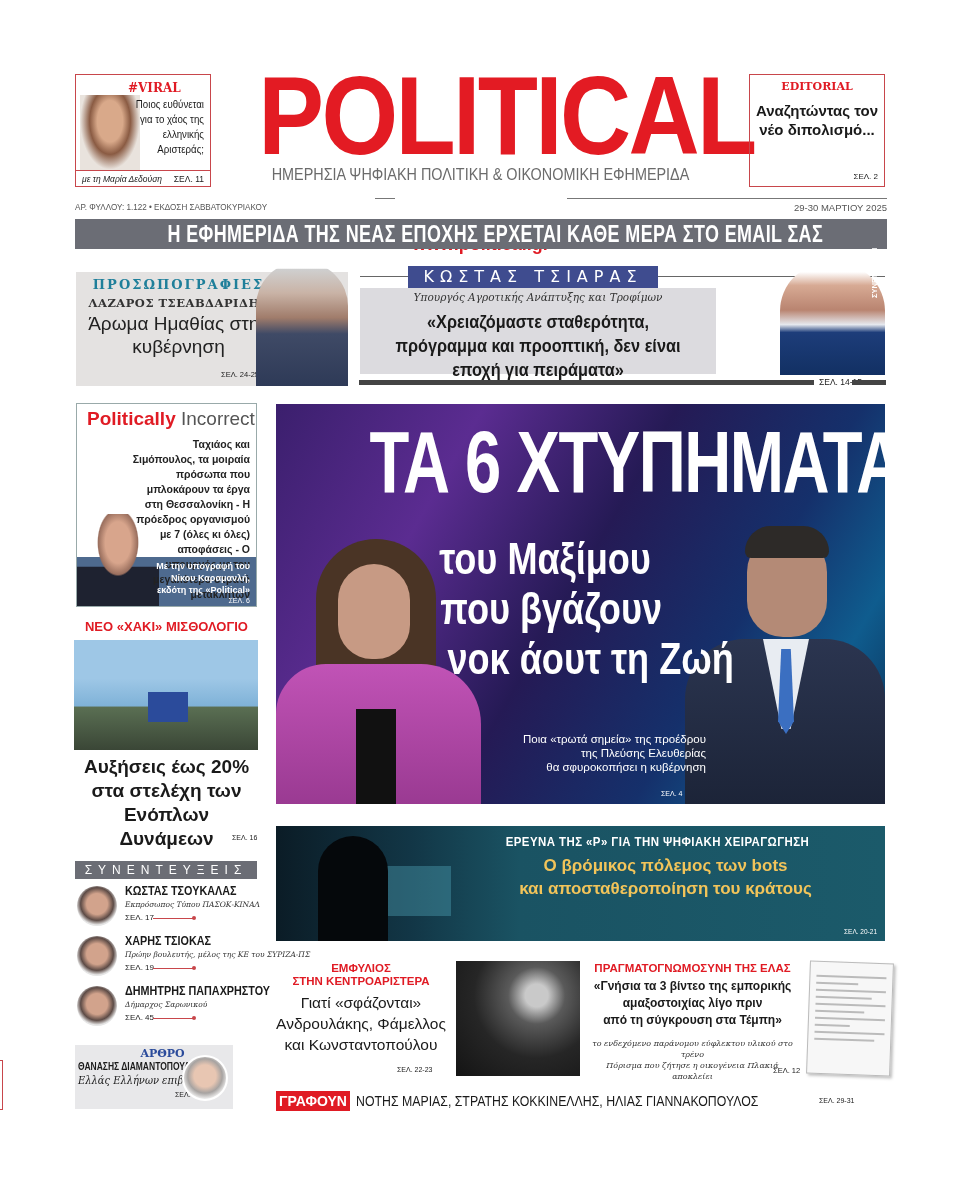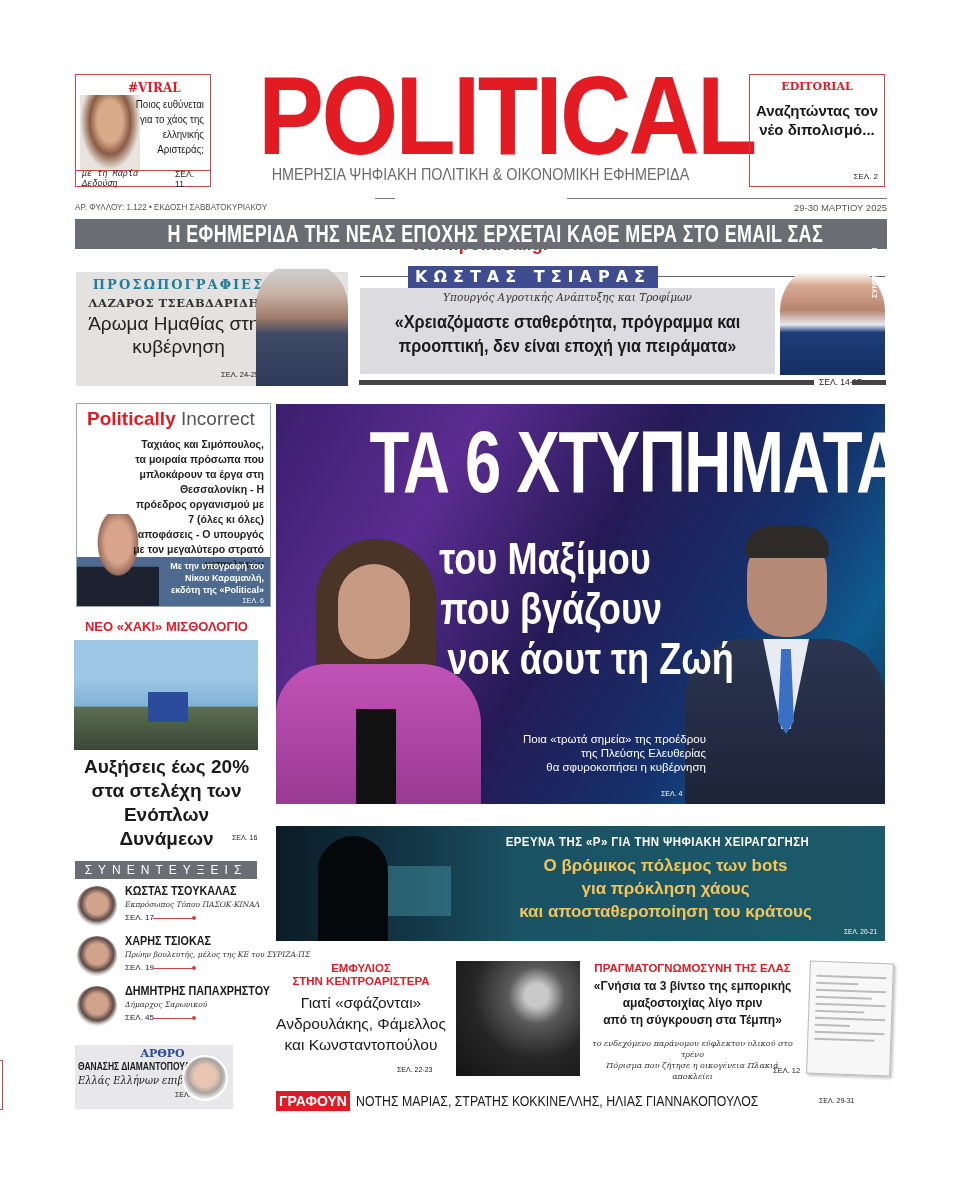--- a/index.html
+++ b/index.html
@@ -6,21 +6,21 @@
   html, body { width: 960px; height: 1186px; background: #ffffff; overflow: hidden; }
   body { position: relative; font-family: "Liberation Sans", sans-serif; color: #1a1a1a; }
   .abs { position: absolute; }
 
   
   .viral-box { left: 75px; top: 74px; width: 136px; height: 113px; border: 1.5px solid #c8464b; background: #fff; }
   .viral-tag { position:absolute; left: 52px; top: 6px; font-family:"DejaVu Serif", serif; font-weight: bold; font-size: 12px; color:#e01b24; }
   .viral-photo { position:absolute; left: 4px; top: 20px; width: 60px; height: 75px; background: radial-gradient(ellipse at 50% 35%, #d9a98a 0 30%, #8a5b43 48%, #e9e3dd 70%); }
   .viral-text { position:absolute; right: 6px; top: 22px; width: 80px; text-align: right; font-size: 11px; line-height: 15px; transform: scaleX(0.88); transform-origin: right; }
   .viral-foot { position:absolute; left: 0; right: 0; bottom: 0; height: 16px; border-top: 1px solid #c8464b; font-size: 8.5px; display:flex; justify-content:space-between; align-items:center; padding: 0 6px; }
-  .viral-foot .by { font-family: Liberation Mono, monospace; font-style: italic; }
+  .viral-foot .by { font-family: Liberation Sans, sans-serif; font-style: italic; }
 
   .logo { left: 228px; top: 66px; width: 505px; height: 100px; text-align: center; font-weight: bold; font-size: 112px; line-height: 100px; color: #e31b23; letter-spacing: -3px; transform: scaleX(0.88); transform-origin: center; }
   .tagline { left: 228px; top: 166px; width: 505px; text-align: center; font-size: 16px; color: #6b6b6b; letter-spacing: 0px; transform: scaleX(0.9); transform-origin:center;}
 
   .editorial-box { left: 749px; top: 74px; width: 136px; height: 113px; border: 1.5px solid #c8464b; text-align:center; }
   .editorial-tag { font-family:"DejaVu Serif", serif; font-weight:bold; font-size: 11px; color:#e01b24; margin-top: 5px; }
   .editorial-text { font-weight: bold; font-size: 15px; line-height: 19px; margin-top: 8px; }
   .editorial-page { position:absolute; right: 6px; bottom: 5px; font-size: 8px; }
 
   .url-row { left: 75px; top: 188px; width: 812px; height: 20px; }
@@ -34,33 +34,33 @@
 
   
   .prof-box { left: 76px; top: 272px; width: 272px; height: 114px; background: #e4e2e1; }
   .prof-h1 { position:absolute; left: 0; top: 5px; width: 205px; text-align:center; font-family:"DejaVu Serif", serif; font-weight:bold; font-size: 13px; letter-spacing: 2px; color: #1f7f9a; }
   .prof-h2 { position:absolute; left: 0; top: 24px; width: 205px; text-align:center; font-family:"DejaVu Serif", serif; font-weight:bold; font-size: 11.5px; color:#333; letter-spacing:0.5px; }
   .prof-title { position:absolute; left: 0; top: 40px; width: 205px; text-align:center; font-size: 19px; line-height: 23px; color:#222; }
   .prof-page { position:absolute; left: 145px; top: 98px; font-size: 7.5px; }
   .prof-photo { position:absolute; right: 0; top: -10px; width: 92px; height: 124px; background: linear-gradient(180deg, #fff 0 5%, #cfcfcf 6%, #c9b3a6 25%, #a07c6b 45%, #3f4a66 58%, #2e3a57 100%); border-radius: 44px 44px 0 0; }
 
   .ts-line { left: 360px; top: 276px; width: 525px; height: 1px; background: #666; }
-  .ts-name { left: 408px; top: 266px; width: 250px; height: 22px; background: #3f4c8f; color:#fff; font-weight:bold; font-size: 16px; letter-spacing: 6px; text-align:center; line-height: 22px; font-family: "DejaVu Sans", sans-serif; }
-  .ts-box { left: 360px; top: 288px; width: 415px; height: 86px; background: #dcdbdf; }
+  .ts-name { left: 408px; top: 266px; width: 250px; height: 22px; background: #3f4c8f; color:#fff; font-weight:normal; font-size: 16px; letter-spacing: 6px; text-align:center; line-height: 22px; font-family: "DejaVu Sans", sans-serif; }
+  .ts-box { left: 360px; top: 288px; width: 356px; height: 86px; background: #dcdbdf; }
   .ts-role { position:absolute; left: 0; right: 0; top: 3px; text-align:center; font-family:"DejaVu Serif", serif; font-style: italic; font-size: 10.5px; color:#333; }
   .ts-quote { position:absolute; left: 0; right: 0; top: 22px; text-align:center; font-weight:bold; font-size: 18.5px; line-height: 24px; color:#1a1a1a; }
   .ts-quote span { display:inline-block; transform: scaleX(0.88); }
   .ts-photo { left: 780px; top: 263px; width: 105px; height: 112px; background: linear-gradient(180deg, #fff 0 8%, #d7aa94 20%, #b98470 42%, #e5e8ee 55%, #1d3d7a 62%, #123063 100%); border-radius: 48px 48px 0 0; }
   .ts-vert { left: 870px; top: 298px; font-size: 7.5px; font-weight:bold; color:#fff; transform: rotate(-90deg); transform-origin: left top; }
   .ts-bar1 { left: 359px; top: 380px; width: 455px; height: 5px; background:#444; }
   .ts-page { left: 819px; top: 377px; font-size: 8.5px; }
   .ts-bar2 { left: 852px; top: 380px; width: 34px; height: 5px; background:#444; }
 
   
-  .pi-box { left: 76px; top: 403px; width: 195px; height: 204px; border: 1px solid #9aa; background: #fff; overflow:hidden; }
+  .pi-box { left: 76px; top: 403px; width: 181px; height: 204px; border: 1px solid #9aa; background: #fff; overflow:hidden; }
   .pi-logo { position:absolute; left: 10px; top: 4px; font-size: 19px; white-space:nowrap; }
   .pi-logo .p1 { font-weight:bold; color:#e01b24; }
   .pi-logo .p2 { color:#555; }
   .pi-text { position:absolute; right: 6px; top: 33px; width: 180px; text-align:right; font-size: 10.5px; line-height: 15px; font-weight: bold; color:#222; }
   .pi-photo { position:absolute; left: 0; top: 110px; width: 82px; height: 95px; background: radial-gradient(ellipse at 50% 30%, #d8a58c 0 22%, #9a6f5e 34%, transparent 36%), linear-gradient(180deg, transparent 55%, #1e2230 56%); }
   .pi-foot { position:absolute; left: 0; right: 0; top: 153px; height: 51px; background: #4e6a8e; }
   .pi-foot-text { position:absolute; right: 6px; top: 156px; text-align:right; color:#fff; font-weight:bold; font-size: 9px; line-height: 12px; }
   .pi-foot-page { position:absolute; right: 6px; top: 193px; color:#fff; font-size: 7px; }
 
   .khaki-head { left: 76px; top: 619px; width: 181px; text-align:center; font-weight: bold; color:#e01b24; font-size: 13px; }
@@ -269,21 +269,20 @@
   </div>
   <div class="main-page">ΣΕΛ. 4</div>
 </div>
 
 <div class="abs bots">
   <div class="bots-screen"></div>
   <div class="bots-hood"></div>
   <div class="bots-kicker"><span>ΕΡΕΥΝΑ ΤΗΣ «P» ΓΙΑ ΤΗΝ ΨΗΦΙΑΚΗ ΧΕΙΡΑΓΩΓΗΣΗ</span></div>
   <div class="bots-title">
     <div>Ο βρόμικος πόλεμος των bots</div>
-    <div>για πρόκληση χάους</div>
     <div>και αποσταθεροποίηση του κράτους</div>
   </div>
   <div class="bots-page">ΣΕΛ. 20-21</div>
 </div>
 
 <div class="abs emf-kicker">
   <div>ΕΜΦΥΛΙΟΣ</div>
   <div>ΣΤΗΝ ΚΕΝΤΡΟΑΡΙΣΤΕΡΑ</div>
 </div>
 <div class="abs emf-title">

